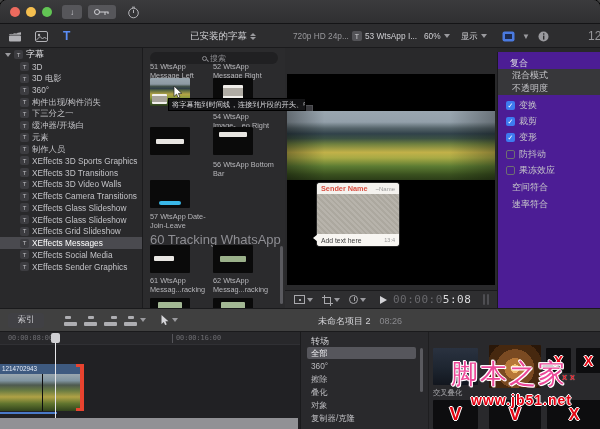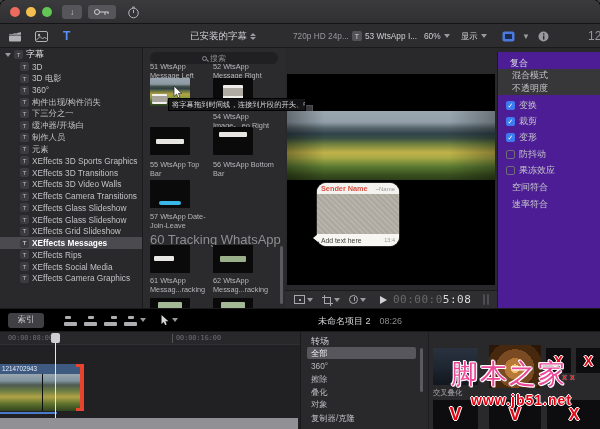--- a/index.html
+++ b/index.html
@@ -31,21 +31,21 @@
 
   
   .sidebar{position:absolute;left:0;top:48px;width:143px;height:260px;background:#29292b;
            border-right:1px solid #1b1b1d;overflow:hidden}
   .sb-root{display:flex;align-items:center;height:13px;padding-left:5px;gap:3px;color:#e2e2e6}
   .tri-down{width:0;height:0;border-left:3px solid transparent;border-right:3px solid transparent;border-top:4px solid #9a9a9e}
   .t-badge{display:inline-flex;width:9px;height:9px;background:#3c3c40;border-radius:2px;flex:none;
            align-items:center;justify-content:center;font-size:6px;color:#bfbfc3}
   .sb-row{display:flex;align-items:center;height:11.76px;padding-left:20px;gap:3px;
           font-size:8.3px;color:#c2c2c6;white-space:nowrap}
-  .sb-row.sel{background:#4a4a4f;color:#fff;font-weight:bold}
+  .sb-row.sel{background:#4a4a4f;color:#fff;font-weight:normal}
 
   .browser{position:absolute;left:143px;top:48px;width:142px;height:260px;background:#2b2b2d;overflow:hidden}
   .search{position:absolute;left:7px;top:4px;width:128px;height:12px;background:#202022;border-radius:6px;
           display:flex;align-items:center;justify-content:center;gap:3px;color:#8a8a8e;font-size:8px}
   .lens{width:5px;height:5px;border:1px solid #8a8a8e;border-radius:50%;position:relative}
   .lens::after{content:"";position:absolute;width:3px;height:1px;background:#8a8a8e;right:-3px;bottom:-1px;transform:rotate(45deg)}
   .card-label{position:absolute;width:62px;font-size:7.3px;line-height:9px;color:#b6b6ba}
   .thumb{position:absolute;width:40px;height:28px;background:#0a0a0a;border-radius:1px}
   .col1{left:7px}.col2{left:70px}
   .thumb-landscape{background:linear-gradient(180deg,#98a5ae 0%,#8d9aa4 22%,#41504a 30%,#2f3e46 38%,#5d6b42 45%,#b3a445 58%,#8f9c3f 70%,#4e6a2e 84%,#2c3d1c 100%)}
@@ -66,21 +66,21 @@
   .tooltip{position:absolute;left:168px;top:98px;width:138px;height:13px;z-index:60;background:rgba(20,20,22,.95);
            border:1px solid #000;color:#d6d6da;font-size:7.3px;line-height:11px;padding:0 3px;white-space:nowrap;overflow:hidden}
 
   
   .viewer{position:absolute;left:285px;top:48px;width:212px;height:260px;background:#29292b;overflow:hidden}
   .video{position:absolute;left:2px;top:26px;width:208px;height:211px;background:#000}
   .landscape{position:absolute;left:0;top:37px;width:208px;height:69px;
      background:linear-gradient(90deg,rgba(0,0,0,.35),rgba(0,0,0,0) 18%,rgba(0,0,0,0) 78%,rgba(0,0,0,.3)),
      linear-gradient(180deg,#9aa6b0 0%,#93a0aa 16%,#55646a 25%,#31424a 33%,#3d5244 40%,#70813f 48%,#c2b149 60%,#a8aa45 68%,#5d7c33 80%,#3a511f 92%,#2c3d18 100%)}
   .clip-badge{position:absolute;left:0;top:31px;width:26px;height:8px;background:#3a3a3e;border:1px solid #505054}
-  .chatcard{position:absolute;left:30px;top:109px;width:82px;height:63px;background:#edeae5;border-radius:9px;overflow:hidden;
+  .chatcard{position:absolute;left:30px;top:109px;width:82px;height:63px;background:#edeae5;border-radius:3px;overflow:hidden;
             box-shadow:0 0 0 1px rgba(255,255,255,.15)}
   .cc-head{display:flex;justify-content:space-between;align-items:center;height:11px;padding:0 4px;background:#f4f2ee}
   .cc-sender{color:#d94f42;font-weight:bold;font-size:7.3px}
   .cc-name{color:#9a9a9a;font-size:6px}
   .cc-body{height:40px;background:repeating-linear-gradient(45deg,#b7b3ab 0 2px,#aca89f 2px 4px)}
   .cc-foot{display:flex;justify-content:space-between;align-items:center;height:12px;padding:0 4px;background:#f8f6f2}
   .cc-text{color:#3c3c3c;font-size:6.8px}
   .cc-time{color:#9a9a9a;font-size:5.5px}
   .cc-tail{position:absolute;left:26px;top:160px;width:0;height:0;border-top:4px solid transparent;border-bottom:4px solid transparent;border-right:5px solid #f8f6f2}
   .vtoolbar{position:absolute;left:0;top:242px;width:212px;height:18px;background:#2e2e30;border-top:1px solid #1a1a1c;
@@ -105,21 +105,21 @@
   .insp-row{position:absolute;left:0;width:103px;display:flex;align-items:center}
   .insp-h{padding-left:12px;color:#dadade}
   .insp-sub{padding-left:14px;height:13px;background:#37373a;color:#c6c6ca}
   .insp-plain{padding-left:14px;color:#c6c6ca}
   .cb{width:9px;height:9px;border-radius:2px;margin:0 4px 0 8px;flex:none;
       display:flex;align-items:center;justify-content:center;font-size:7px;color:#fff}
   .cb.on{background:#3e7bf0}
   .cb.off{border:1px solid #6e6e72;background:transparent}
 
   
-  .tl-toolbar{position:absolute;left:0;top:308px;width:600px;height:24px;background:#000000;
+  .tl-toolbar{position:absolute;left:0;top:308px;width:600px;height:24px;background:#404040;
               border-top:1px solid #1a1a1c;border-bottom:1px solid #1a1a1c;display:flex;align-items:center}
   .index-btn{margin-left:8px;width:36px;height:15px;background:#404044;border-radius:3px;
              display:flex;align-items:center;justify-content:center;color:#cfcfd3;font-size:8.5px}
   .tl-icon{position:relative;width:13px;height:11px;margin-left:7px}
   .tl-icon i{position:absolute;background:#aeaeb2;border-radius:1px}
   .tl-icon .bar{left:0;bottom:0;width:13px;height:4px}
   .tl-icon .c1{left:1px;top:1px;width:6px;height:3px}
   .tl-icon .c2{left:4px;top:1px;width:6px;height:3px}
   .tl-icon .c3{left:7px;top:1px;width:6px;height:3px}
   .proj{position:absolute;left:318px;top:0;height:24px;display:flex;align-items:center;gap:9px}
@@ -278,28 +278,28 @@
         <div class="sb-row">
           <span class="t-badge">T</span>
           <span>下三分之一</span>
         </div>
         <div class="sb-row">
           <span class="t-badge">T</span>
           <span>缓冲器/开场白</span>
         </div>
         <div class="sb-row">
           <span class="t-badge">T</span>
+          <span>元素</span>
+        </div>
+        <div class="sb-row">
+          <span class="t-badge">T</span>
           <span>制作人员</span>
         </div>
         <div class="sb-row">
           <span class="t-badge">T</span>
-          <span>元素</span>
-        </div>
-        <div class="sb-row">
-          <span class="t-badge">T</span>
           <span>XEffects 3D Sports Graphics</span>
         </div>
         <div class="sb-row">
           <span class="t-badge">T</span>
           <span>XEffects 3D Transitions</span>
         </div>
         <div class="sb-row">
           <span class="t-badge">T</span>
           <span>XEffects 3D Video Walls</span>
         </div>
@@ -318,49 +318,44 @@
         <div class="sb-row">
           <span class="t-badge">T</span>
           <span>XEffects Grid Slideshow</span>
         </div>
         <div class="sb-row sel">
           <span class="t-badge">T</span>
           <span>XEffects Messages</span>
         </div>
         <div class="sb-row">
           <span class="t-badge">T</span>
-          <span>XEffects Rips</span>
-        </div>
-        <div class="sb-row">
-          <span class="t-badge">T</span>
           <span>XEffects Social Media</span>
         </div>
         <div class="sb-row">
           <span class="t-badge">T</span>
-          <span>XEffects Camera Graphics</span>
+          <span>XEffects Sender Graphics</span>
         </div>
       </div>
   </div>
 
   <div class="browser">
     <div class="search">
       <span class="lens"></span>
       <span>搜索</span>
     </div>
 
     <div class="card-label col1" style="top:14px">51 WtsApp Message Left</div>
     <div class="card-label col2" style="top:14px">52 WtsApp Message Right</div>
     <div class="thumb col1 thumb-landscape" style="top:30px"></div>
     <div class="thumb col2 thumb-card" style="top:30px"></div>
 
     <div class="card-label col2" style="top:64px">54 WtsApp Image-...eo Right</div>
     <div class="thumb col1 thumb-barmid" style="top:79px"></div>
     <div class="thumb col2 thumb-bartop" style="top:79px"></div>
 
-    <div class="card-label col1" style="top:112px">55 WtsApp Top Bar</div>
     <div class="card-label col2" style="top:112px">56 WtsApp Bottom Bar</div>
     <div class="thumb col1 thumb-pill" style="top:132px"></div>
     <div class="card-label col1" style="top:164px">57 WtsApp Date-Join-Leave</div>
 
     <div class="section-h" style="top:184px">60 Tracking WhatsApp Chat</div>
 
     <div class="thumb col1 thumb-barleft" style="top:197px"></div>
     <div class="thumb col2 thumb-bargreen" style="top:197px"></div>
     <div class="card-label col1" style="top:228px">61 WtsApp Messag...racking</div>
     <div class="card-label col2" style="top:228px">62 WtsApp Messag...racking</div>
@@ -506,21 +501,21 @@
     <div class="h-scroll"></div>
   </div>
 
   <div class="transitions">
     <div class="tr-h">转场</div>
     <div id="transitions-list">
         <div class="tr-row sel" style="top: 15px;">全部</div>
         <div class="tr-row" style="top: 28px;">360°</div>
         <div class="tr-row" style="top: 41px;">擦除</div>
         <div class="tr-row" style="top: 54px;">叠化</div>
-        <div class="tr-row" style="top: 67px; font-family: Liberation Mono, monospace;">对象</div>
+        <div class="tr-row" style="top: 67px;">对象</div>
         <div class="tr-row" style="top: 80px;">复制器/克隆</div>
       </div>
     <div class="v-scroll" style="left:119px;top:16px;width:3px;height:44px"></div>
     <div class="tr-divider"></div>
 
     <div class="tr-thumb city" style="left:132px;top:16px;width:45px;height:37px"></div>
     <div class="tr-label" style="left:132px;top:56px">交叉叠化</div>
     <div class="tr-thumb tunnel" style="left:188px;top:13px;width:52px;height:43px"></div>
     <div class="tr-thumb redX" style="left:245px;top:16px;width:25px;height:25px;font-size:14px">X</div>
     <div class="tr-thumb redX" style="left:275px;top:16px;width:25px;height:25px;font-size:14px">X</div>

